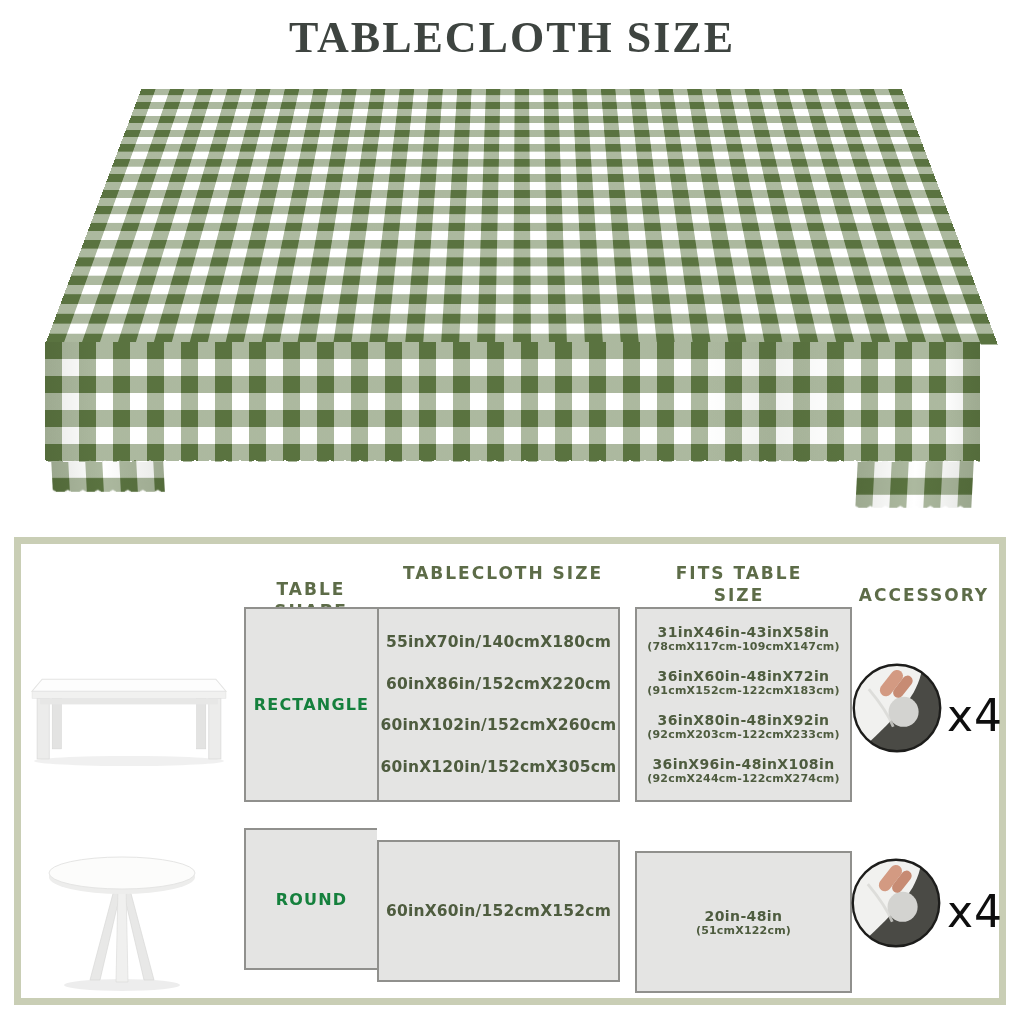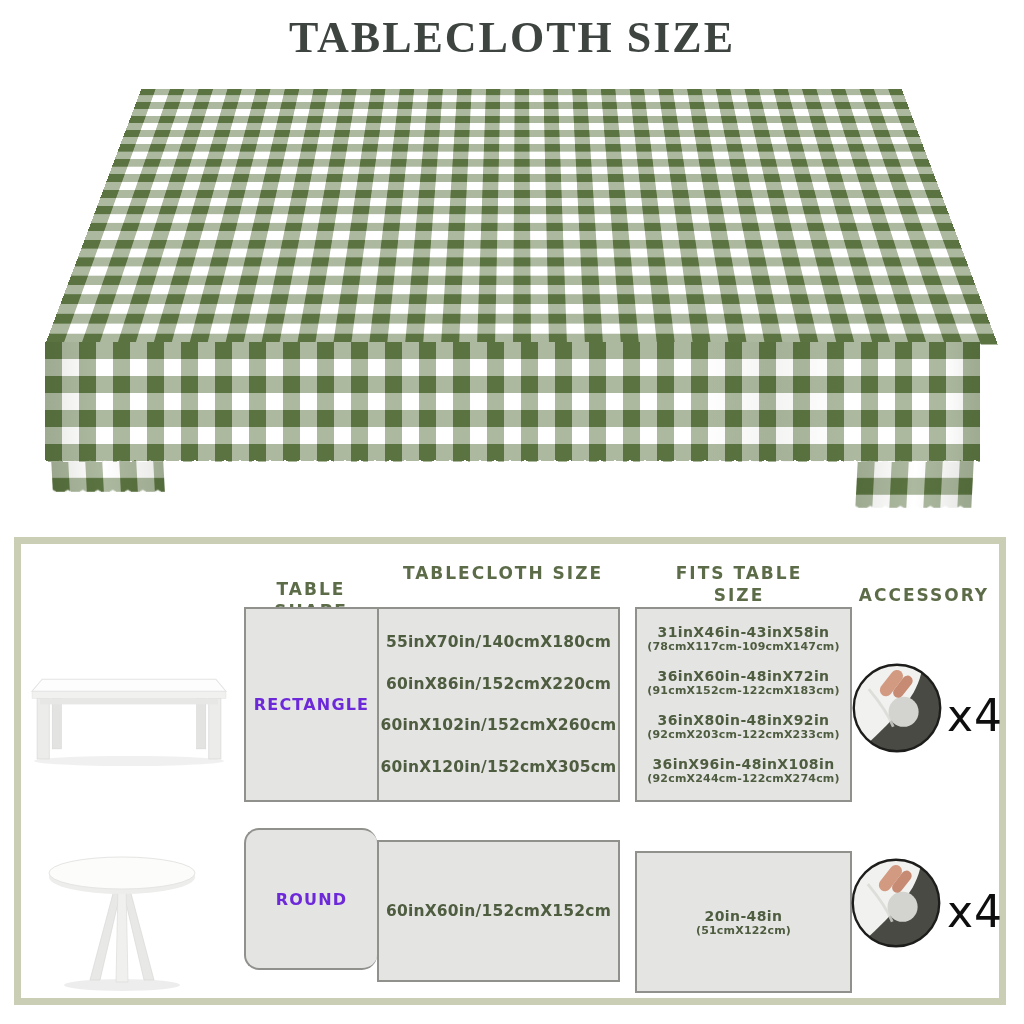--- a/index.html
+++ b/index.html
@@ -72,33 +72,33 @@
   }
   .th-shape     { left:224px; top:34px; width:132px; }
   .th-size      { left:367px; top:18px; width:230px; }
   .th-fits      { left:633px; top:18px; width:170px; }
   .th-accessory { left:813px; top:40px; width:180px; }
 
   .cell{
     position:absolute; background:#e4e4e3; border:2px solid #90908d;
   }
   .cell-shape{ display:flex; align-items:center; justify-content:center;
-    color:#6d28d9; font-weight:700; font-size:16px; letter-spacing:1.2px; }
+    color:#15803d; font-weight:700; font-size:16px; letter-spacing:1.2px; }
   .cell-sizes{ display:flex; flex-direction:column; justify-content:space-evenly;
     text-align:center; color:#4e5c3f; font-weight:700; font-size:15.5px;
     letter-spacing:.2px; white-space:nowrap; }
   .cell-fits{ display:flex; flex-direction:column; justify-content:space-evenly;
     text-align:center; color:#4e5c3f; white-space:nowrap; }
   .fit-main{ font-weight:700; font-size:14px; letter-spacing:.4px; }
   .fit-sub { font-weight:700; font-size:11px; letter-spacing:.2px; }
 
   .r1-shape{ left:223px; top:63px;  width:133px; height:195px; border-right:none; }
   .r1-sizes{ left:356px; top:63px;  width:243px; height:195px; }
   .r1-fits { left:614px; top:63px;  width:217px; height:195px; }
-  .r2-shape{ left:223px; top:284px; width:133px; height:142px; border-right:none;border-radius:15px; }
+  .r2-shape{ left:223px; top:284px; width:133px; height:142px; border-right:none; }
   .r2-sizes{ left:356px; top:296px; width:243px; height:142px; }
   .r2-fits { left:614px; top:284px; width:217px; height:142px;margin-top:23px; }
 
   .table-img{ position:absolute; }
   .img-rect { left:7px;  top:116px; width:202px; height:108px; }
   .img-round{ left:21px; top:308px; width:160px; height:142px; }
 
   .acc-img{ position:absolute; width:94px; height:94px; }
   .acc-1{ left:829px; top:117px; }
   .acc-2{ left:828px; top:312px; }

